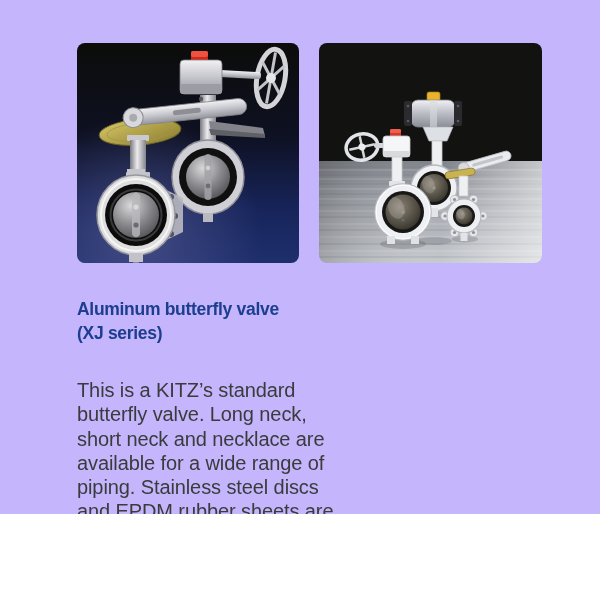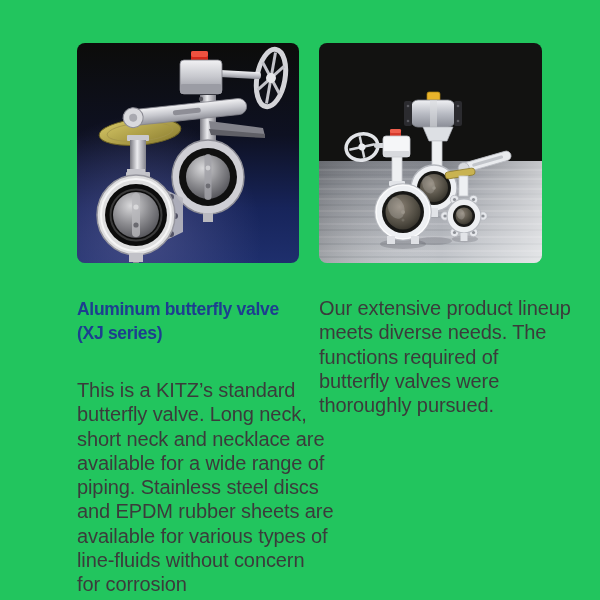--- a/index.html
+++ b/index.html
@@ -1,19 +1,19 @@
 <!DOCTYPE html>
 <html><head>
 <meta charset="utf-8">
 <style>
   html,body{margin:0;padding:0;}
   .page{
     position:relative;
-    width:600px;height:600px;
-    background:#22c55e;
+    width:600px;height:514px;
+    background:#c4b5fd;
     overflow:hidden;
     font-family:"Liberation Sans", sans-serif;
   }
   .products{
     position:absolute;
     left:77px;top:43px;
     display:flex;
     gap:20px;
   }
   .product{width:222px;}
@@ -298,21 +298,16 @@
                   <circle cx="9.5" cy="-16.5" r="1.6"></circle>
               </g>
               <circle r="11" fill="#181816"></circle>
               <circle r="8.5" fill="url(#rdisc)"></circle>
               <ellipse cx="-2.5" cy="-3" rx="4" ry="5.5" fill="#ffffff" opacity="0.18" transform="rotate(-20)"></ellipse>
               <rect x="-3.5" y="17" width="7" height="8" fill="#e2e4e8"></rect>
             </g>
           </g>
         </svg>
       </figure>
-      <p class="desc">Our extensive product lineup
-meets diverse needs. The
-functions required of
-butterfly valves were
-thoroughly pursued.</p>
     </section>
 
   </div>
 </div>
 
 </body></html>

